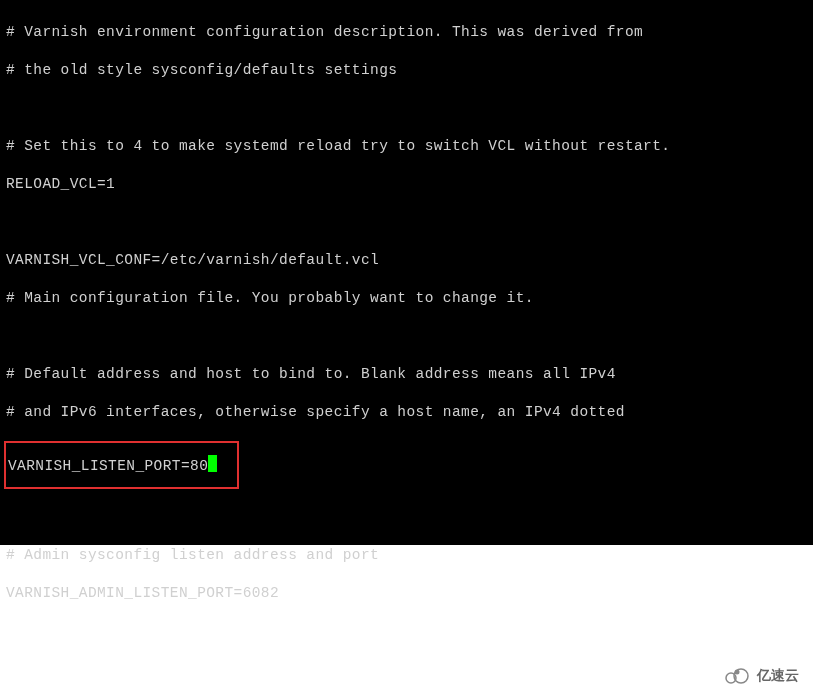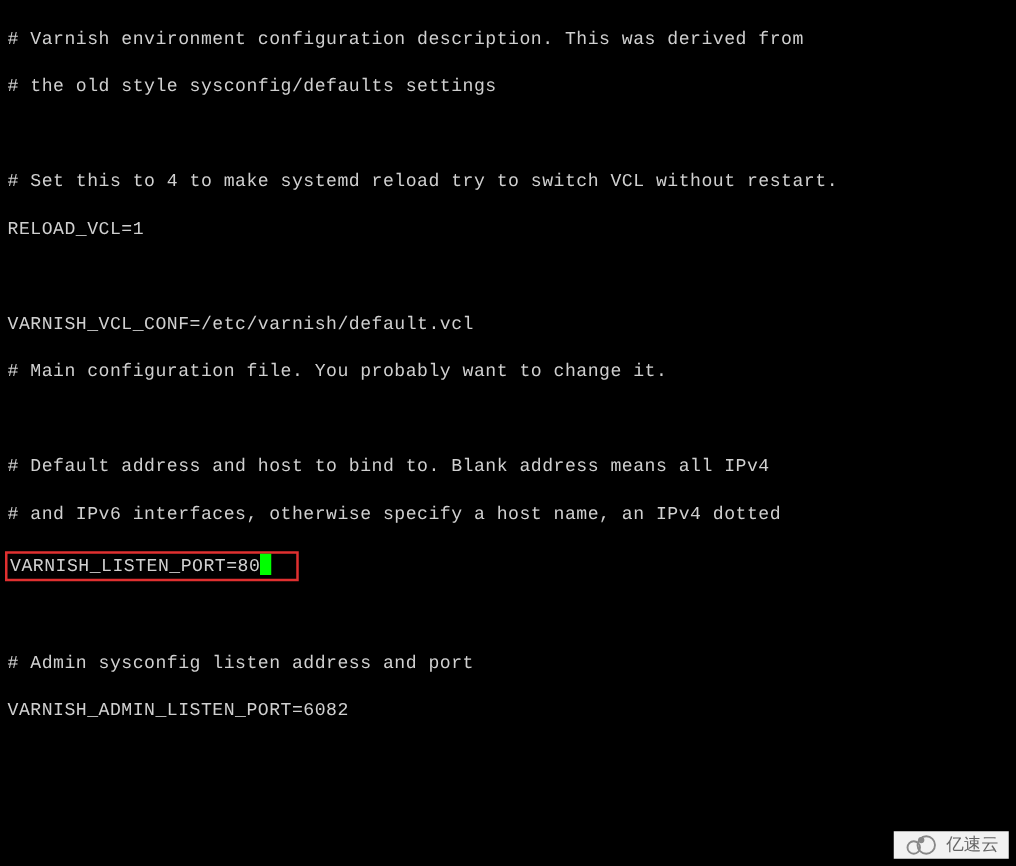--- a/index.html
+++ b/index.html
@@ -8,32 +8,32 @@
       width: 813px;
       height: 693px;
       position: relative;
       font-family: "Consolas", "Monaco", "Courier New", monospace;
       font-size: 14.5px;
       overflow: hidden;
     }
     .terminal {
       background: #000000;
       width: 813px;
-      height: 693px;
+      height: 545px;
       padding: 4px 6px;
       color: #d0d0d0;
       line-height: 19px;
       white-space: pre;
       letter-spacing: 0.4px;
     }
     .line { display: block; min-height: 19px; }
     .highlighted-line {
       display: inline-block;
       border: 2px solid #e03030;
-      padding: 0 2px;
+      padding: 12px 2px;
       margin-left: -2px;
       line-height: 17px;
     }
     .cursor {
       display: inline-block;
       width: 9px;
       height: 17px;
       background: #00ff00;
       vertical-align: text-bottom;
       margin-bottom: 2px;
@@ -48,20 +48,21 @@
       bottom: 6px;
       background: rgba(255,255,255,0.95);
       padding: 2px 8px;
       display: flex;
       align-items: center;
       gap: 4px;
       font-family: "Microsoft YaHei", sans-serif;
       font-size: 14px;
       color: #666;
       letter-spacing: 0;
+      font-weight: bold;
     }
     .wm-icon svg { display: block; }
   </style>
 </head>
 <body>
 
 <div class="terminal">
 <span class="line"># Varnish environment configuration description. This was derived from</span>
 <span class="line"># the old style sysconfig/defaults settings</span>
 <span class="line"></span>

